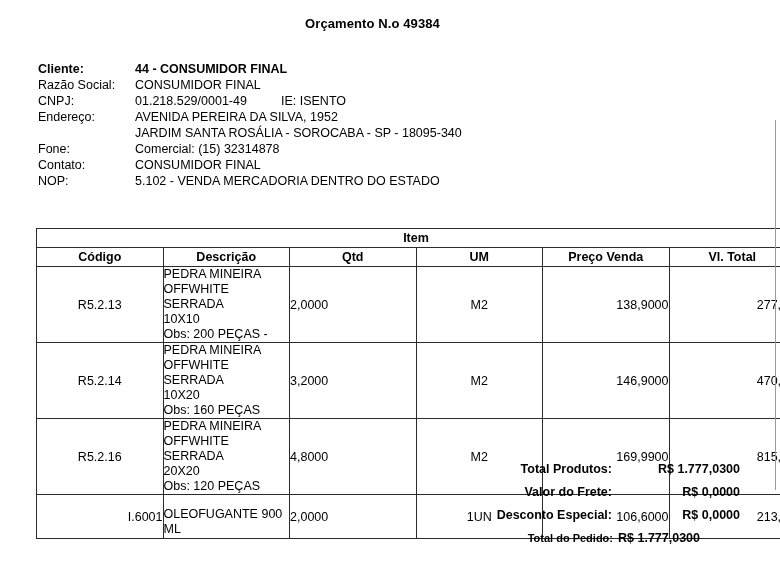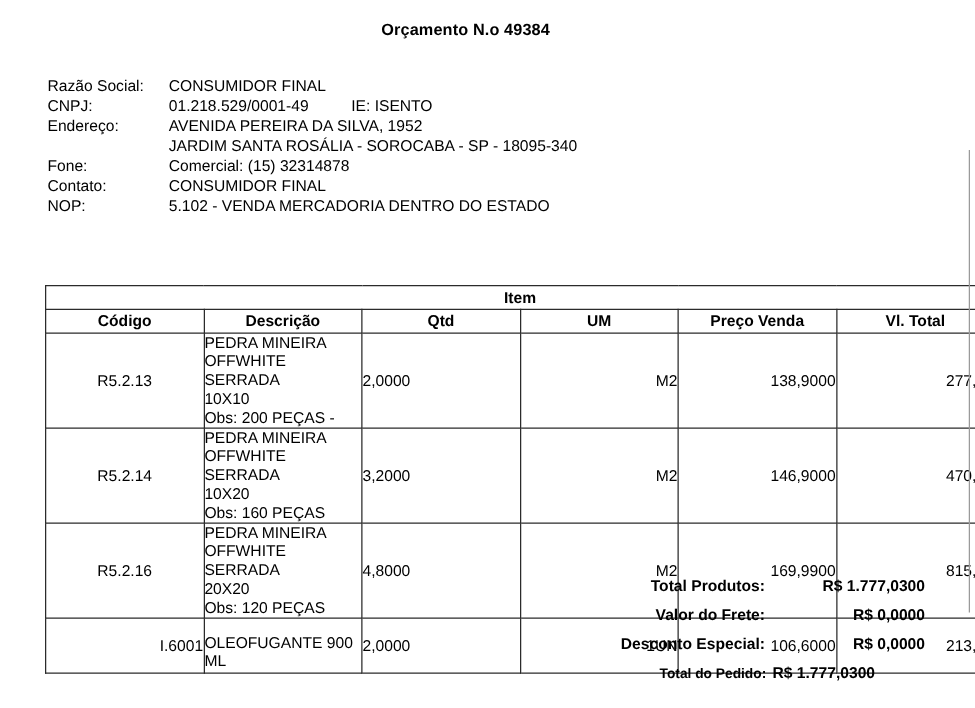--- a/index.html
+++ b/index.html
@@ -96,21 +96,21 @@
     font-size: 12.5px;
     line-height: 15px;
   }
   .cell-desc.single { padding-top: 12px; padding-bottom: 1px; }
   .cell-qtd {
     text-align: left;
     padding-left: 7px;
     font-size: 12.5px;
   }
   .cell-um {
-    text-align: right;
+    text-align: center;
     padding-left: 7px;
     font-size: 12.5px;
   }
   .cell-preco {
     text-align: right;
     padding-right: 9px;
     font-size: 12.5px;
   }
   .cell-total {
     text-align: right;
@@ -168,20 +168,24 @@
     background: #9a9a9a;
   }
 </style>
 </head>
 <body>
 
 <div class="doc-title">Orçamento N.o 49384</div>
 
 <div class="header-block">
 
+  <div class="hdr-row">
+    <span class="hdr-label bold">Cliente:</span>
+    <span class="hdr-value bold">44 - CONSUMIDOR FINAL</span>
+  </div>
 
   <div class="hdr-row">
     <span class="hdr-label">Razão Social:</span>
     <span class="hdr-value">CONSUMIDOR FINAL</span>
   </div>
 
   <div class="hdr-row">
     <span class="hdr-label">CNPJ:</span>
     <span class="hdr-value">
       <span>01.218.529/0001-49</span><span class="ie-gap"></span><span>IE:</span>&nbsp;<span>ISENTO</span>

